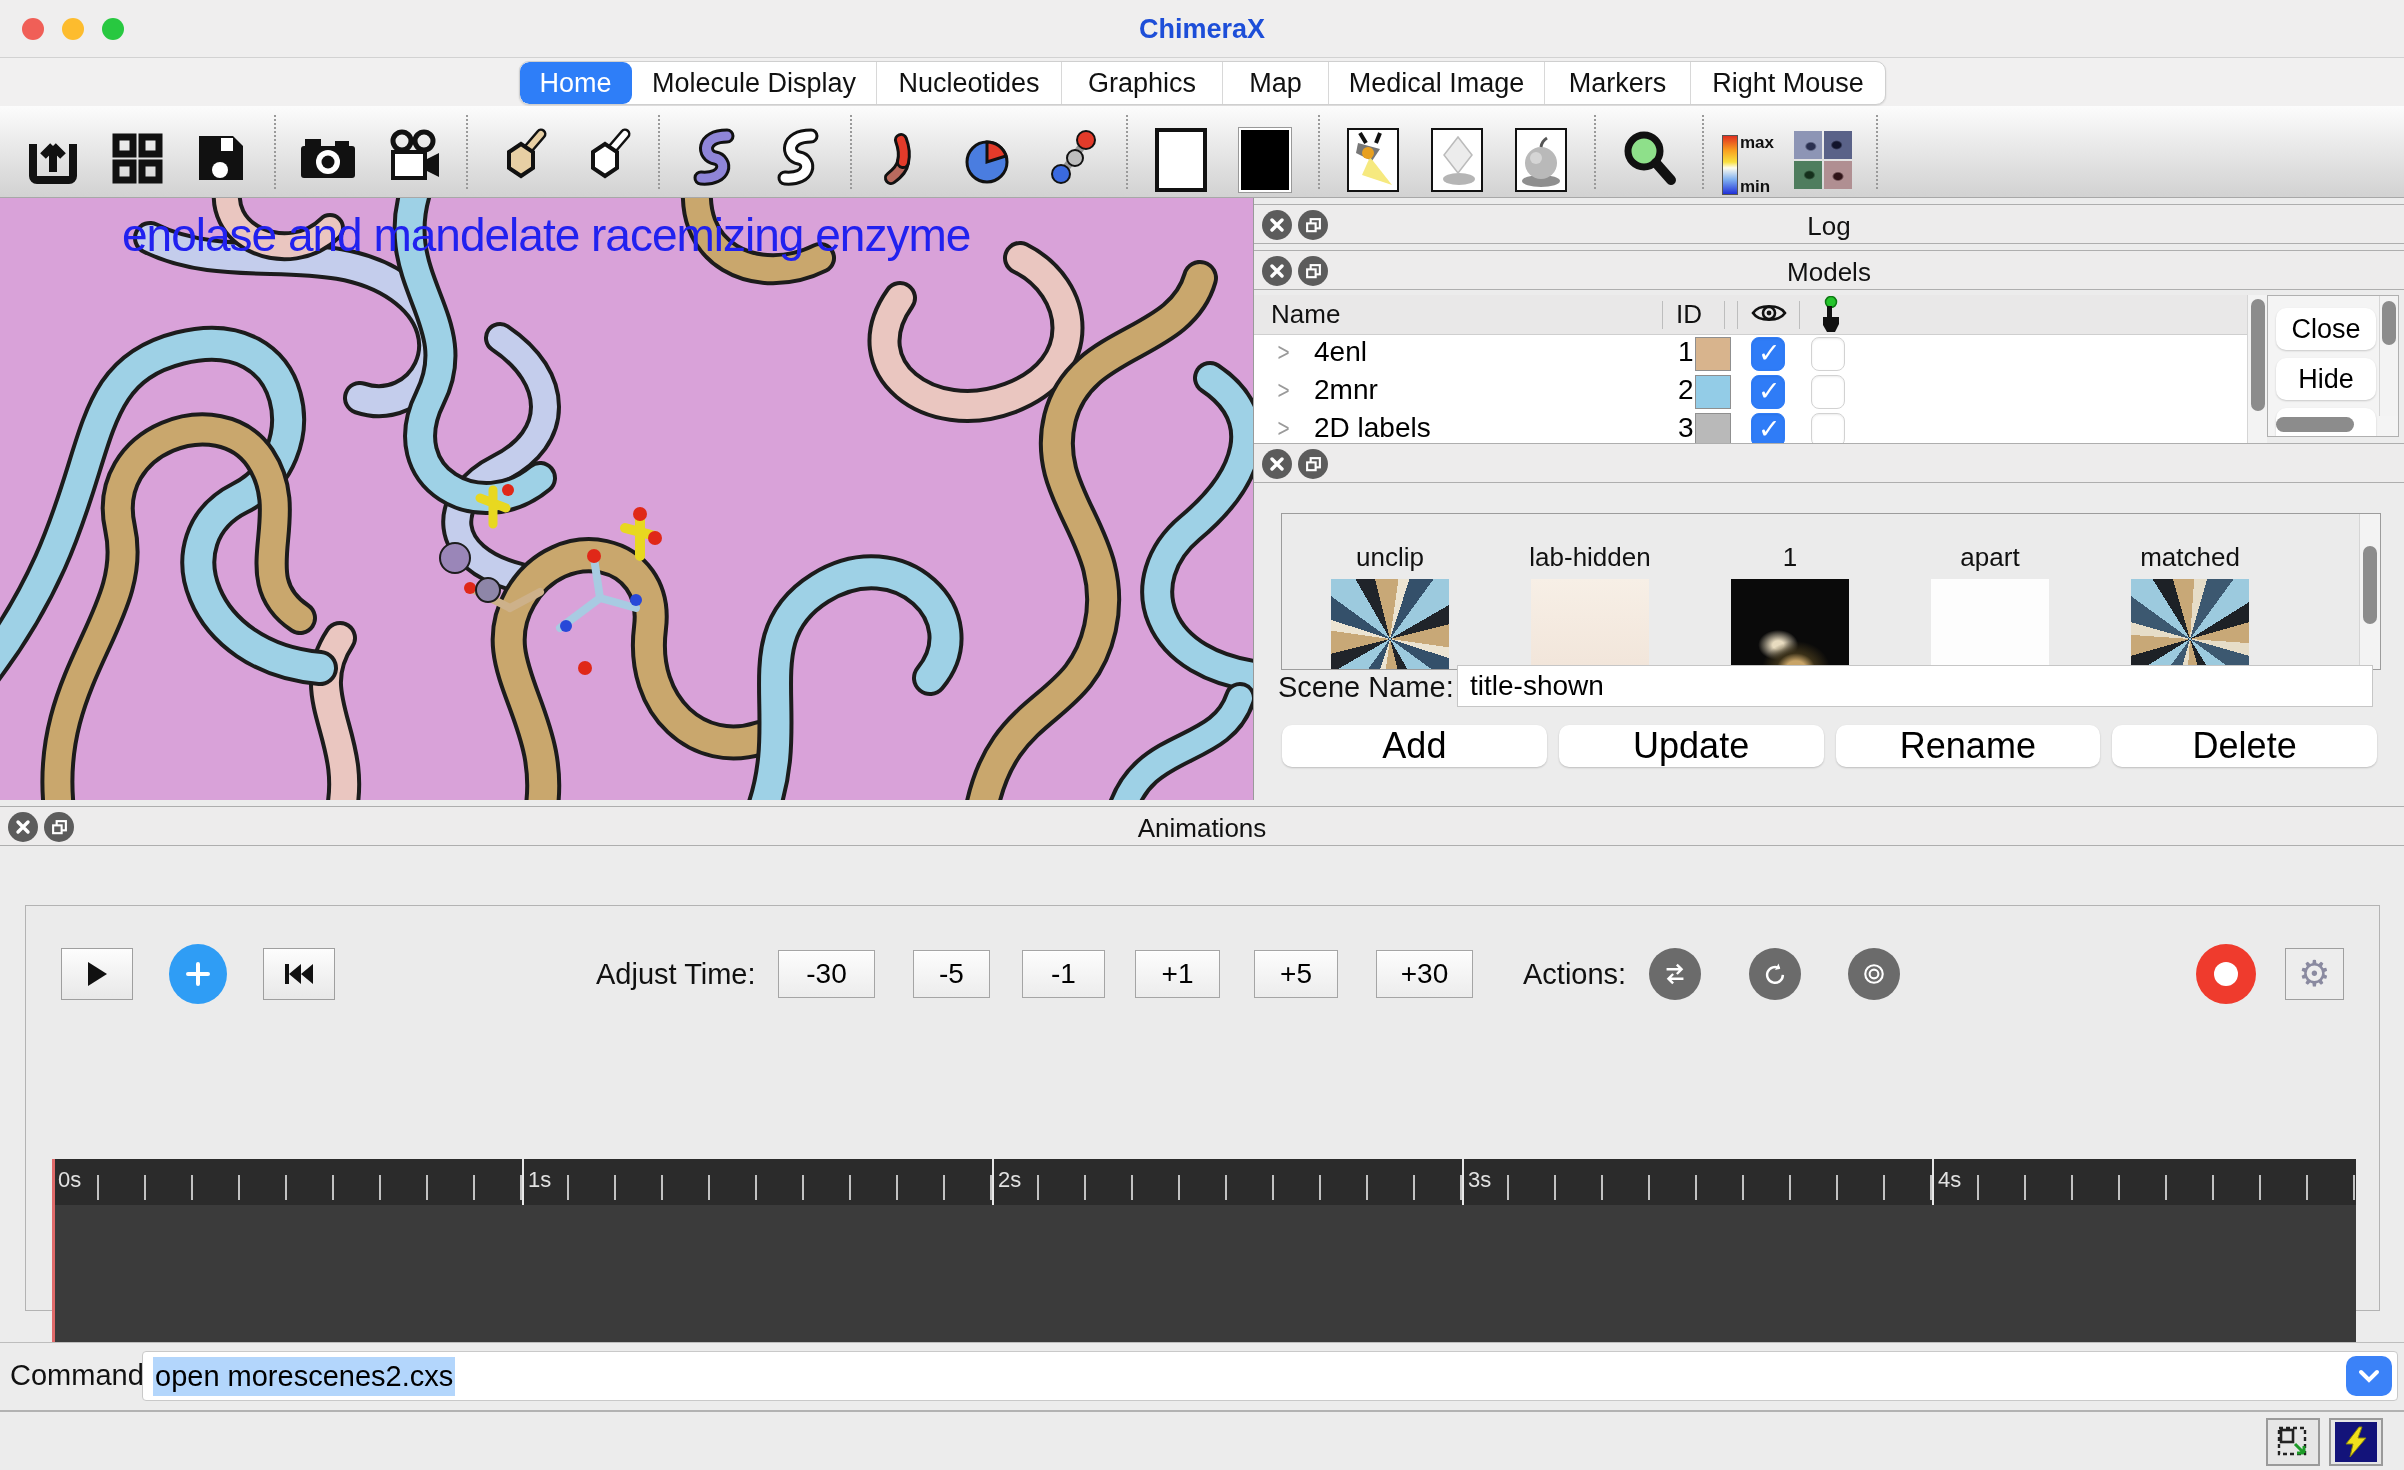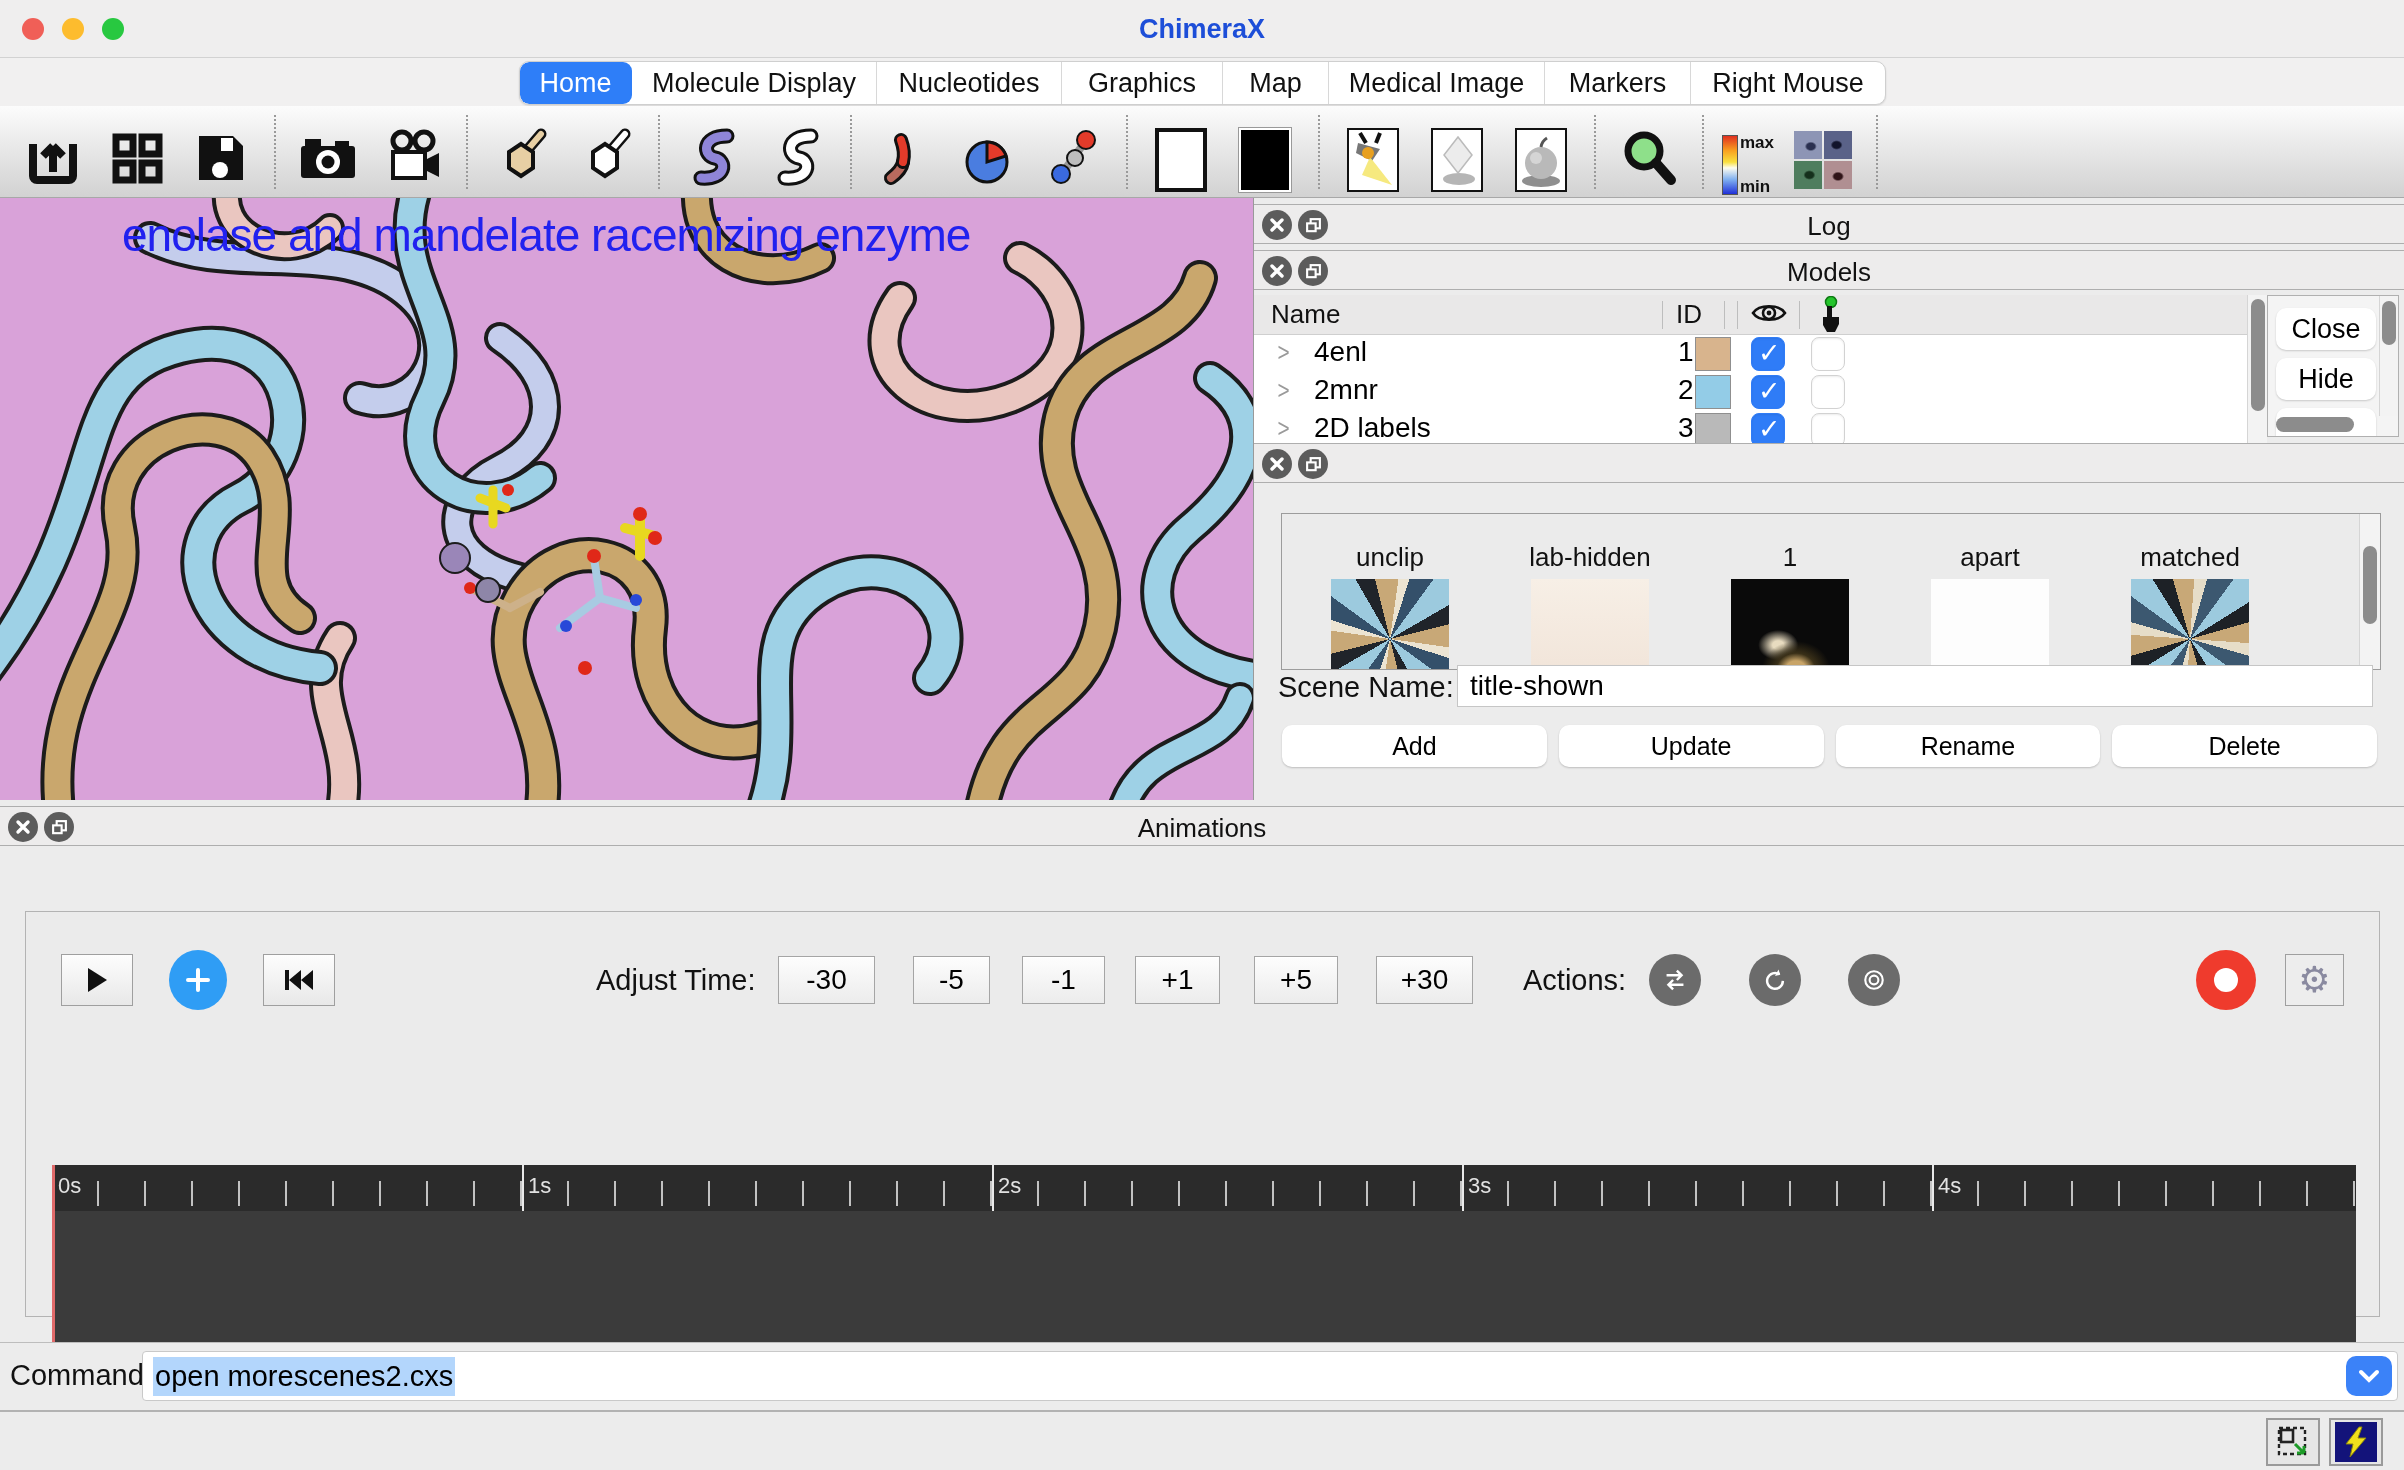--- a/index.html
+++ b/index.html
@@ -54,25 +54,25 @@
   .vthumb { position:absolute; left:3px; width:14px; border-radius:7px; background:#8c8c8c; }
   .btnbox { position:absolute; left:1013px; top:97px; width:132px; height:142px; border:1.5px solid #b0b0b0; background:#f4f4f4; overflow:hidden; }
   .panelbtn { position:absolute; left:8px; width:100px; height:42px; background:#fff; border-radius:10px; box-shadow:0 1px 2px rgba(0,0,0,.18); font-size:27px; display:flex; align-items:center; justify-content:center; color:#000; }
 
   
   .scenesbox { position:absolute; left:27px; top:315px; width:1100px; height:157px; background:#ebebeb; border:1.5px solid #9c9c9c; overflow:hidden; }
   .sthumb { position:absolute; top:65px; width:118px; height:120px; }
   .slabel { position:absolute; top:28px; width:160px; text-align:center; font-size:26px; color:#111; }
   .srow { position:absolute; left:0; width:100%; }
   .scenename-input { position:absolute; left:203px; top:0; width:916px; height:42px; border:1.5px solid #c6c6c6; background:#fff; font-size:28px; padding:0 12px; font-family:inherit; }
-  .scenebtn { height:42px; background:#fff; border-radius:10px; box-shadow:0 1px 2px rgba(0,0,0,.2); font-size:25px; display:flex; align-items:center; justify-content:center; flex:1; }
+  .scenebtn { height:42px; background:#fff; border-radius:10px; box-shadow:0 1px 2px rgba(0,0,0,.2); font-size:36px; display:flex; align-items:center; justify-content:center; flex:1; }
 
   
   .animations { position:absolute; left:0; top:800px; width:2404px; height:542px; background:#ececec; }
-  .animbox { position:absolute; left:25px; top:105px; width:2355px; height:406px; border:1.5px solid #b3b3b3; background:#ebebeb;margin-top:6px; }
+  .animbox { position:absolute; left:25px; top:105px; width:2355px; height:406px; border:1.5px solid #b3b3b3; background:#ebebeb; }
   .sqbtn { position:absolute; width:72px; height:52px; background:linear-gradient(#fdfdfd,#e8e8e8); border:1.5px solid #9f9f9f; display:flex; align-items:center; justify-content:center; }
   .adjbtn { position:absolute; top:44px; height:48px; background:linear-gradient(#fdfdfd,#ececec); border:1.5px solid #a5a5a5; box-shadow:inset 0 1px 0 #fff; font-size:28px; display:flex; align-items:center; justify-content:center; }
   .circbtn { position:absolute; top:42px; width:52px; height:52px; border-radius:50%; background:#6b6b6b; display:flex; align-items:center; justify-content:center; }
   .ctrl-label { position:absolute; font-size:29px; color:#111; top:52px; }
   .ruler { position:absolute; left:26px; top:253px; width:2304px; height:46px; background:#2b2b2b; }
   .minorticks { position:absolute; left:0; bottom:5px; width:100%; height:25px; background:repeating-linear-gradient(90deg, transparent 0 45px, #c2c2c2 45px 47px); }
   .majortick { position:absolute; top:0; height:46px; }
   .majortick .line { position:absolute; left:0; top:0; width:2px; height:46px; background:#e8e8e8; }
   .majortick .lab { position:absolute; left:6px; top:8px; font-size:22px; color:#e2e2e2; }
   .track { position:absolute; left:26px; top:299px; width:2304px; height:153px; background:#3b3b3b; }

